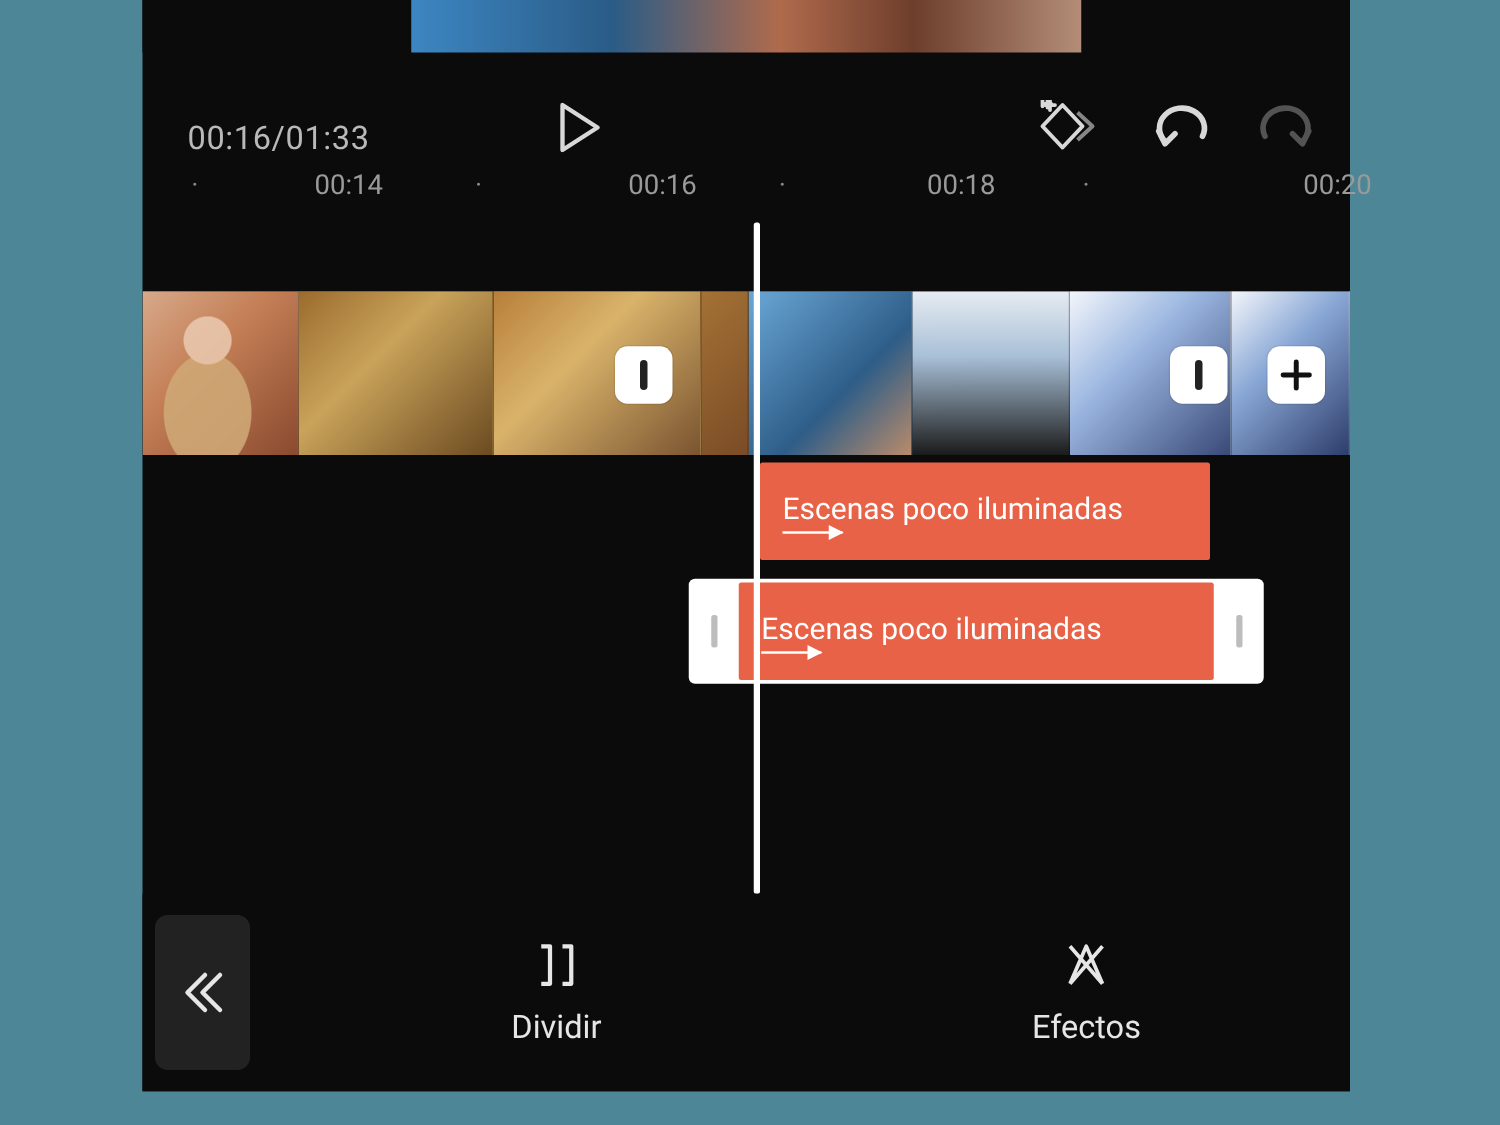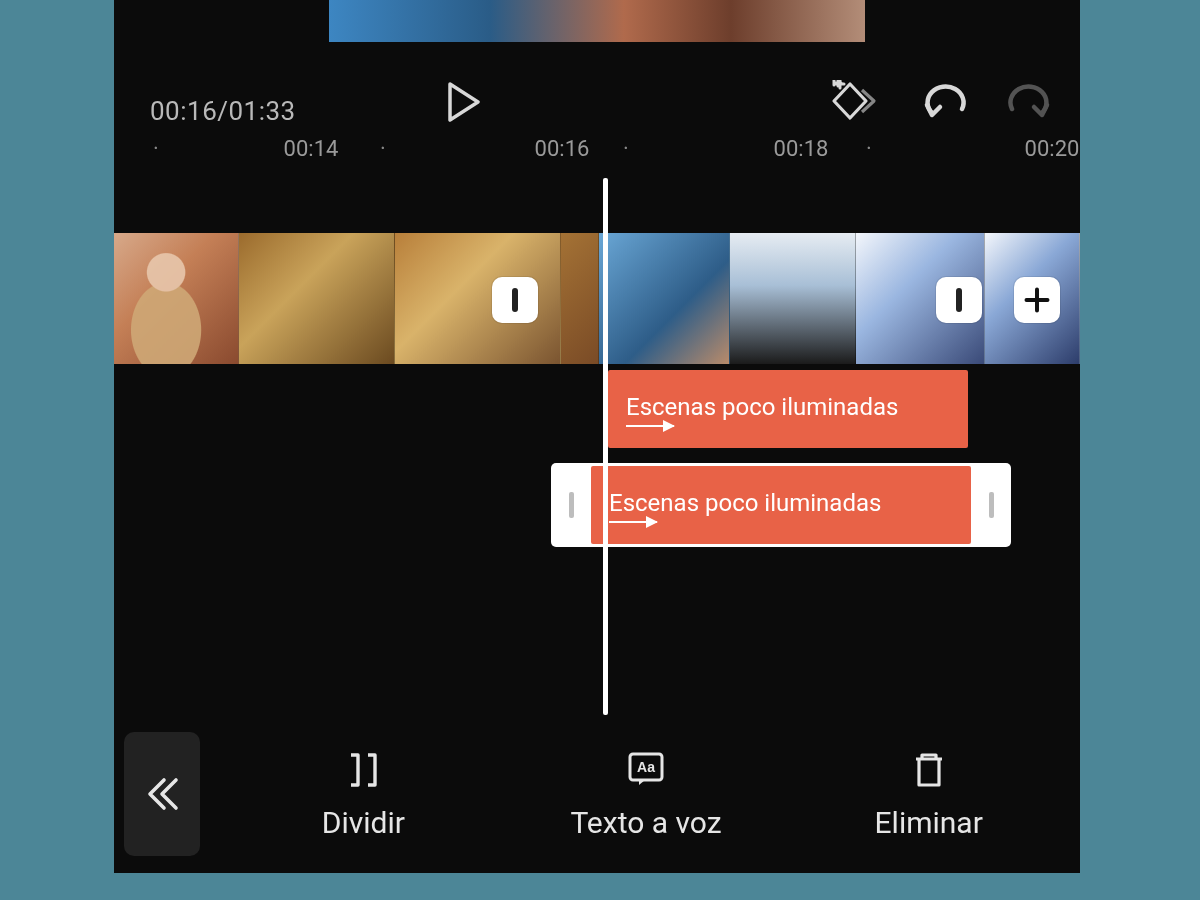--- a/index.html
+++ b/index.html
@@ -57,21 +57,21 @@
     height: 44px;
     position: relative;
     color: #9a9a9a;
     font-size: 22px;
   }
   .ruler .tick, .ruler .label {
     position: absolute;
     top: 10px;
   }
   .ruler .tick { color: #888; }
-  .ruler .label { transform: translateX(-50%); margin-left: 32px; }
+  .ruler .label { transform: translateX(-50%); }
 
   
   .timeline {
     flex: 1;
     position: relative;
     overflow: hidden;
   }
   .clips {
     position: absolute;
     top: 63px;
@@ -202,21 +202,21 @@
   }
   .tool {
     flex: 1;
     display: flex;
     flex-direction: column;
     align-items: center;
     gap: 14px;
     color: #e6e6e6;
     cursor: pointer;
   }
-  .tool span { font-size: 30px; }
+  .tool span { font-size: 26px; }
   .tool svg { width: 42px; height: 42px; }
   .tool.last { flex: 0.9; }
 </style>
 </head>
 <body>
 
 <div class="app">
 
   <div class="preview-strip">
     <div class="thumb"></div>
@@ -265,21 +265,21 @@
   </div>
 
   <div class="ruler">
     <span class="tick" style="left:39px">·</span>
     <span class="label" style="left:165px">00:14</span>
     <span class="tick" style="left:266px">·</span>
     <span class="label" style="left:416px">00:16</span>
     <span class="tick" style="left:509px">·</span>
     <span class="label" style="left:655px">00:18</span>
     <span class="tick" style="left:752px">·</span>
-    <span class="label" style="left:906px">00:20</span>
+    <span class="label" style="left:956px">00:20</span>
   </div>
 
   <div class="timeline">
 
     <div class="clips">
       <div class="clip a"></div>
       <div class="clip b"></div>
       <div class="clip c"></div>
       <div class="clip d"></div>
       <div class="clip e"></div>
@@ -330,31 +330,23 @@
 
     <div class="tool">
       <svg viewBox="0 0 42 42">
         <path d="M9 6 h7 v30 h-7 M26 6 h7 v30 h-7" fill="none" stroke="#e6e6e6" stroke-width="3.4" stroke-linejoin="round"></path>
       </svg>
       <span>Dividir</span>
     </div>
 
 
 
-    <div class="tool">
+
+
+    <div class="tool last">
       <svg viewBox="0 0 42 42">
-        <rect x="5" y="5" width="32" height="26" rx="3" fill="none" stroke="#e6e6e6" stroke-width="3"></rect>
-        <path d="M14 36 L20 31 H14 Z" fill="#e6e6e6"></path>
-        <text x="21" y="23" text-anchor="middle" font-size="14" font-weight="700" fill="#e6e6e6" font-family="Arial">Aa</text>
+        <path d="M8 36 L21 6 L34 36 M8 36 L34 6 M34 36 L8 6" fill="none" stroke="#e6e6e6" stroke-width="3" stroke-linejoin="round"></path>
       </svg>
-      <span>Texto a voz</span>
-    </div>
-
-    <div class="tool">
-      <svg viewBox="0 0 42 42">
-        <path d="M8 10 H34 M14 10 V6 H28 V10 M11 10 V36 H31 V10" fill="none" stroke="#e6e6e6" stroke-width="3.2" stroke-linejoin="round"></path>
-      </svg>
-      <span>Eliminar</span>
-    </div>
-
+      <span>Efectos</span>
+    </div>
   </div>
 
 </div>
 
 </body></html>

